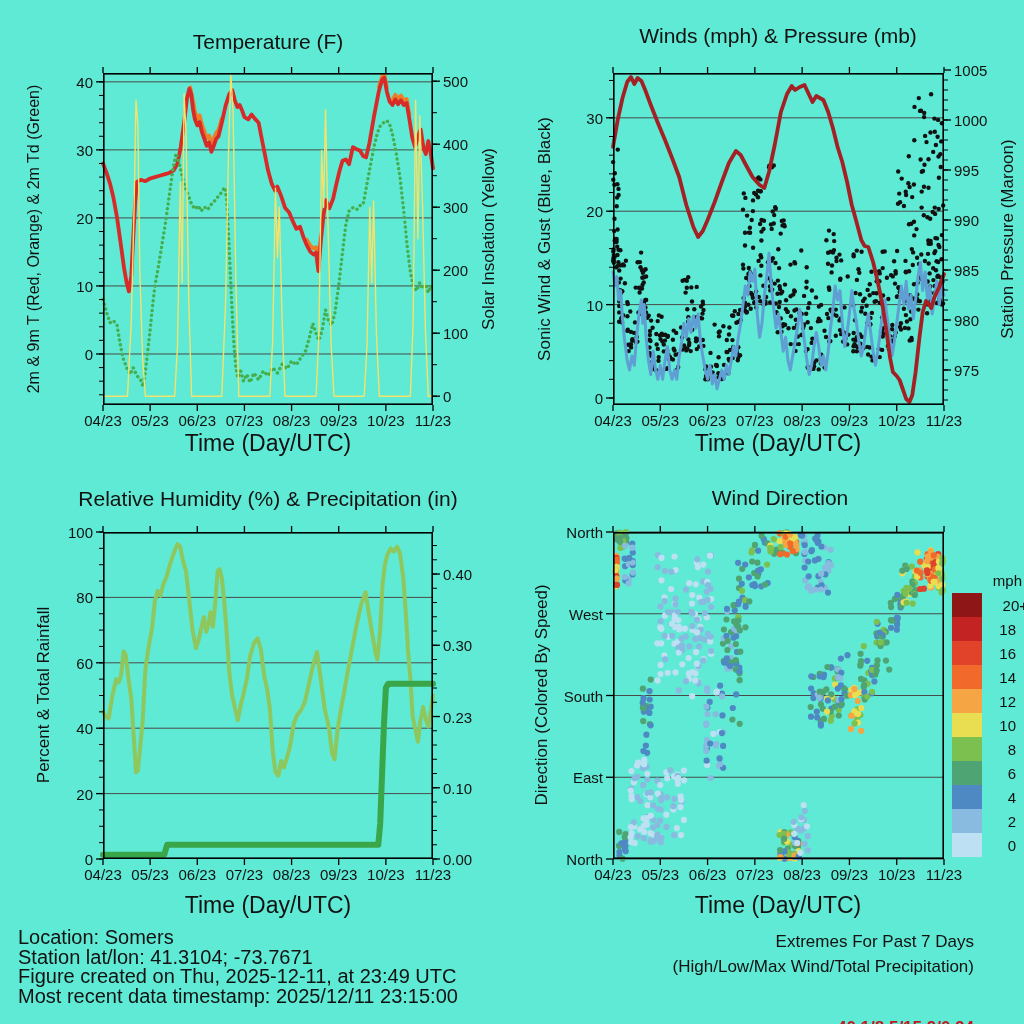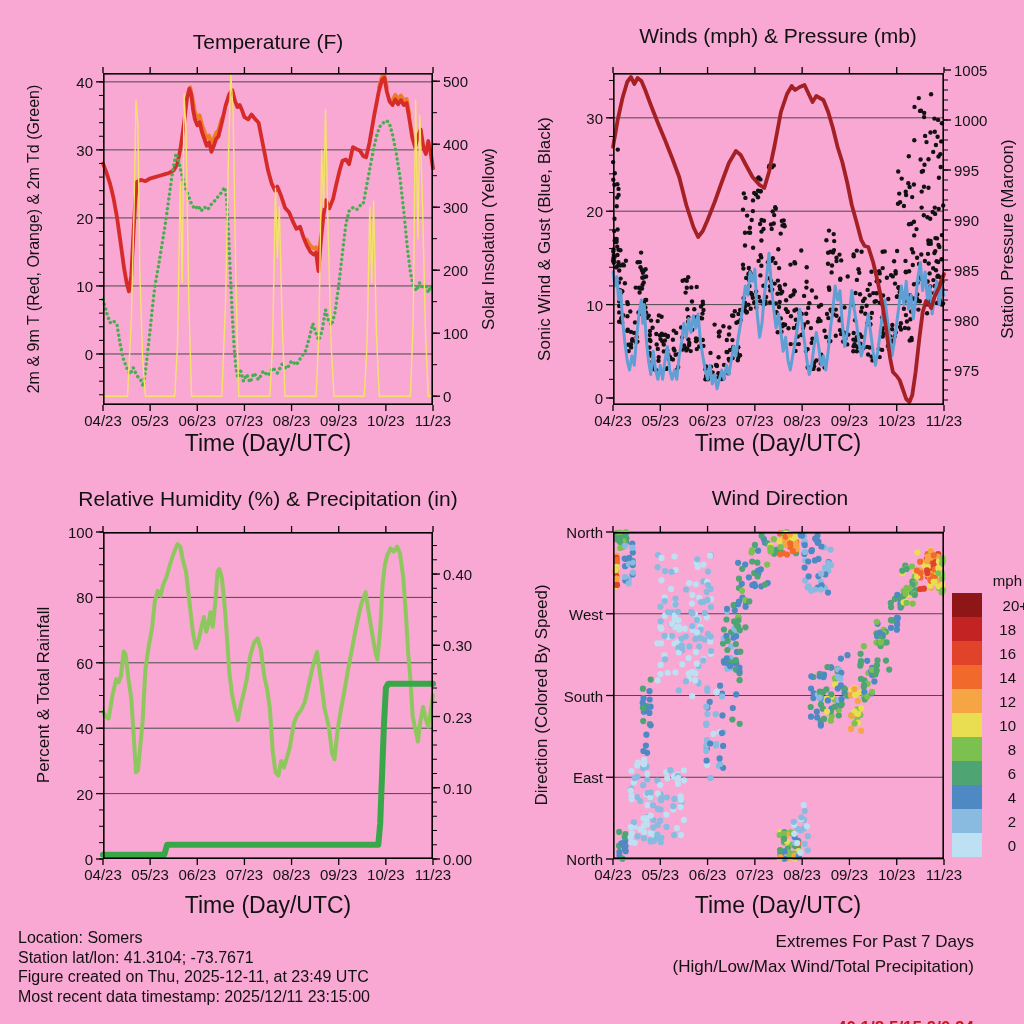--- a/index.html
+++ b/index.html
@@ -1,27 +1,27 @@
 <!DOCTYPE html>
 <html><head>
 <meta charset="utf-8">
 <style>
   html,body{margin:0;padding:0;background:#fff;}
-  #figure{position:relative;width:1024px;height:1024px;background:#f9a8d4;
+  #figure{position:relative;width:1024px;height:1024px;background:#5eead4;
           font-family:"Liberation Sans",sans-serif;color:#111;overflow:hidden;}
   svg.plot{position:absolute;overflow:visible;}
   .ticklabel{position:absolute;font-size:15px;white-space:nowrap;color:#111;}
   .tc{transform:translate(-50%,0);}
   .tr{transform:translate(-100%,-50%);}
   .tl{transform:translate(0,-50%);}
   .panel-title{position:absolute;font-size:21px;transform:translateX(-50%);white-space:nowrap;}
   .xlabel{position:absolute;font-size:23px;transform:translateX(-50%);white-space:nowrap;}
   .ylabel{position:absolute;font-size:17px;transform:translate(-50%,-50%) rotate(-90deg);white-space:nowrap;}
   .ylabel.small{font-size:16px;}
-  #footer{position:absolute;left:18px;top:928px;font-size:16px;line-height:19.5px;}
+  #footer{position:absolute;left:18px;top:928px;font-size:20px;line-height:19.5px;}
   #extremes{position:absolute;right:50px;top:929px;text-align:right;font-size:17px;line-height:25px;}
   #extremes .val{font-weight:bold;margin-top:36px;}
   .cb-block{position:absolute;width:30px;height:24px;}
 </style>
 </head>
 <body>
 
 <div id="figure">
 
   <div class="panel-title" style="left:268px;top:30px">Temperature (F)</div>

